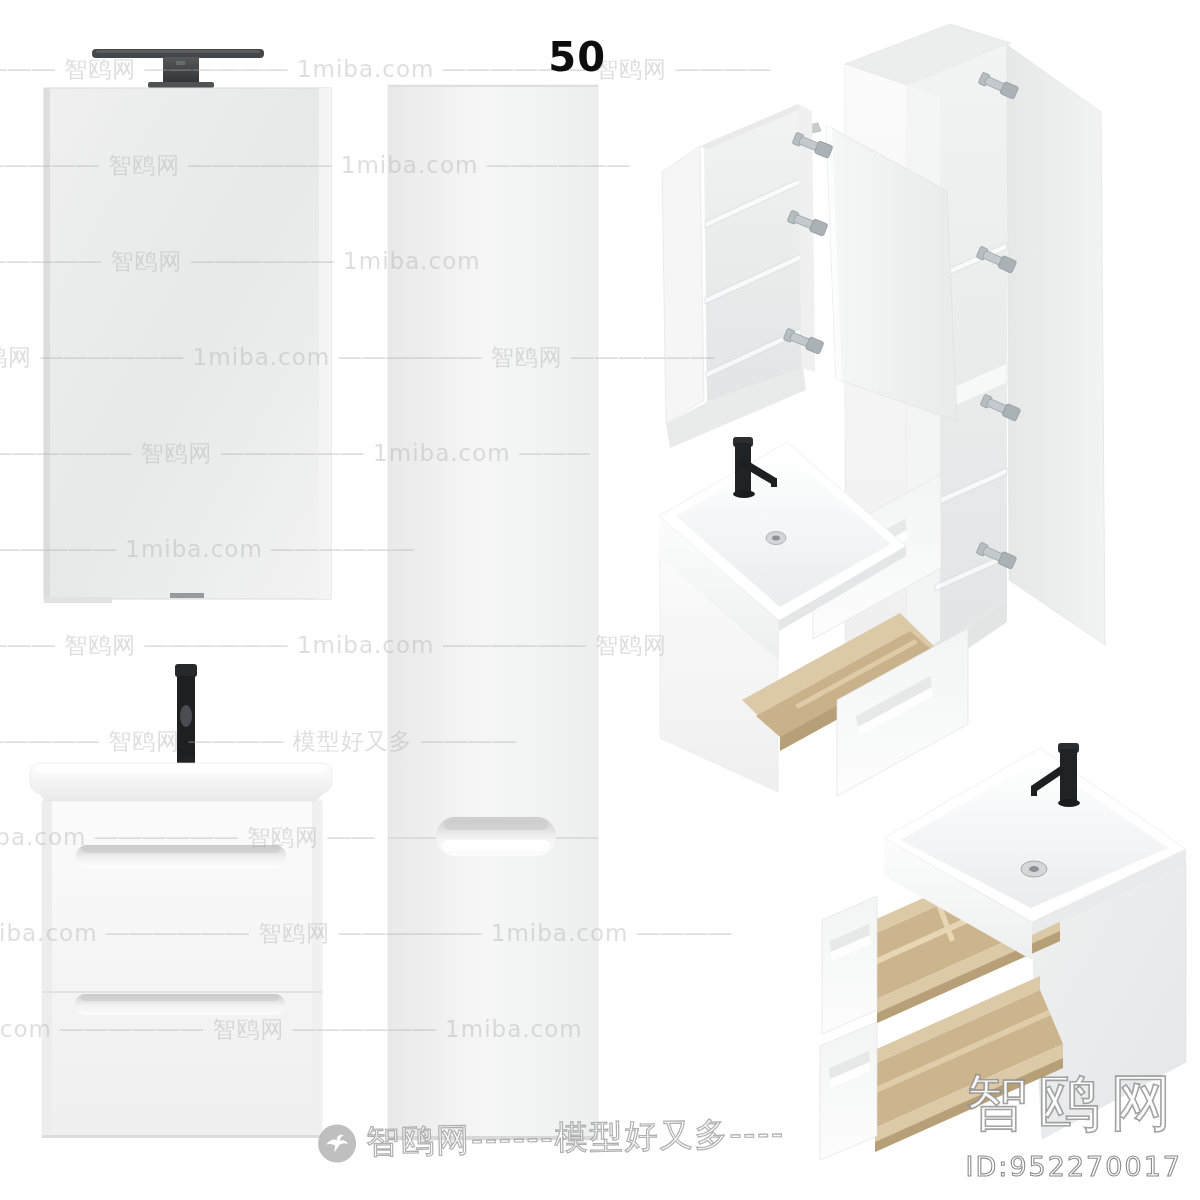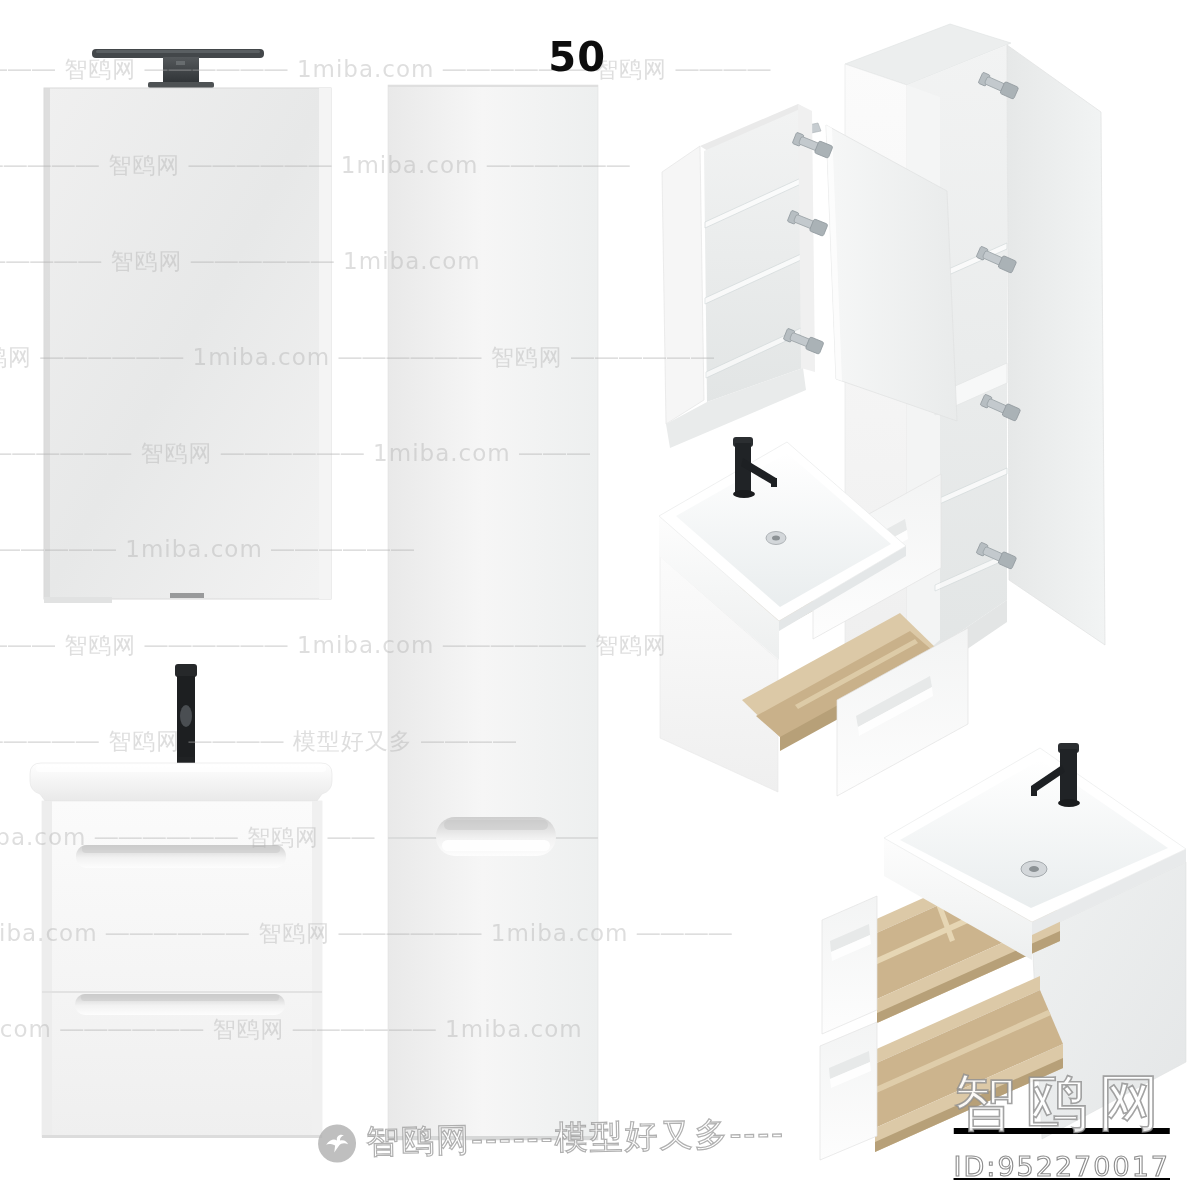--- a/index.html
+++ b/index.html
@@ -14,21 +14,21 @@
   .size-label{position:absolute;left:536px;top:34px;width:70px;text-align:right;
               font-size:40px;font-weight:bold;color:#0d0d0d;letter-spacing:1px;}
   
   .wm-footer{position:absolute;left:318px;top:1116px;display:flex;align-items:center;gap:10px;
              transform:rotate(-1.2deg);}
   .wm-badge{width:38px;height:38px;border-radius:50%;background:#b4b4b4;opacity:.85;
             display:flex;align-items:center;justify-content:center;flex:0 0 auto;}
   .wm-footer-text{font-size:33px;letter-spacing:2px;color:rgba(255,255,255,.92);
                   -webkit-text-stroke:1.2px rgba(150,150,150,.75);white-space:nowrap;}
   
-  .wm-corner{position:absolute;right:30px;bottom:18px;text-align:center;text-decoration:underline;}
+  .wm-corner{position:absolute;right:18px;bottom:18px;text-align:right;}
   .wm-corner-brand{font-size:62px;letter-spacing:10px;color:rgba(255,255,255,.92);
                    -webkit-text-stroke:1.6px rgba(140,140,140,.8);line-height:1.05;}
   .wm-corner-id{font-size:27px;letter-spacing:2px;color:rgba(255,255,255,.95);
                 -webkit-text-stroke:1.1px rgba(120,120,120,.85);margin-top:16px;}
 </style>
 </head>
 <body>
 
 <div class="canvas">
 

